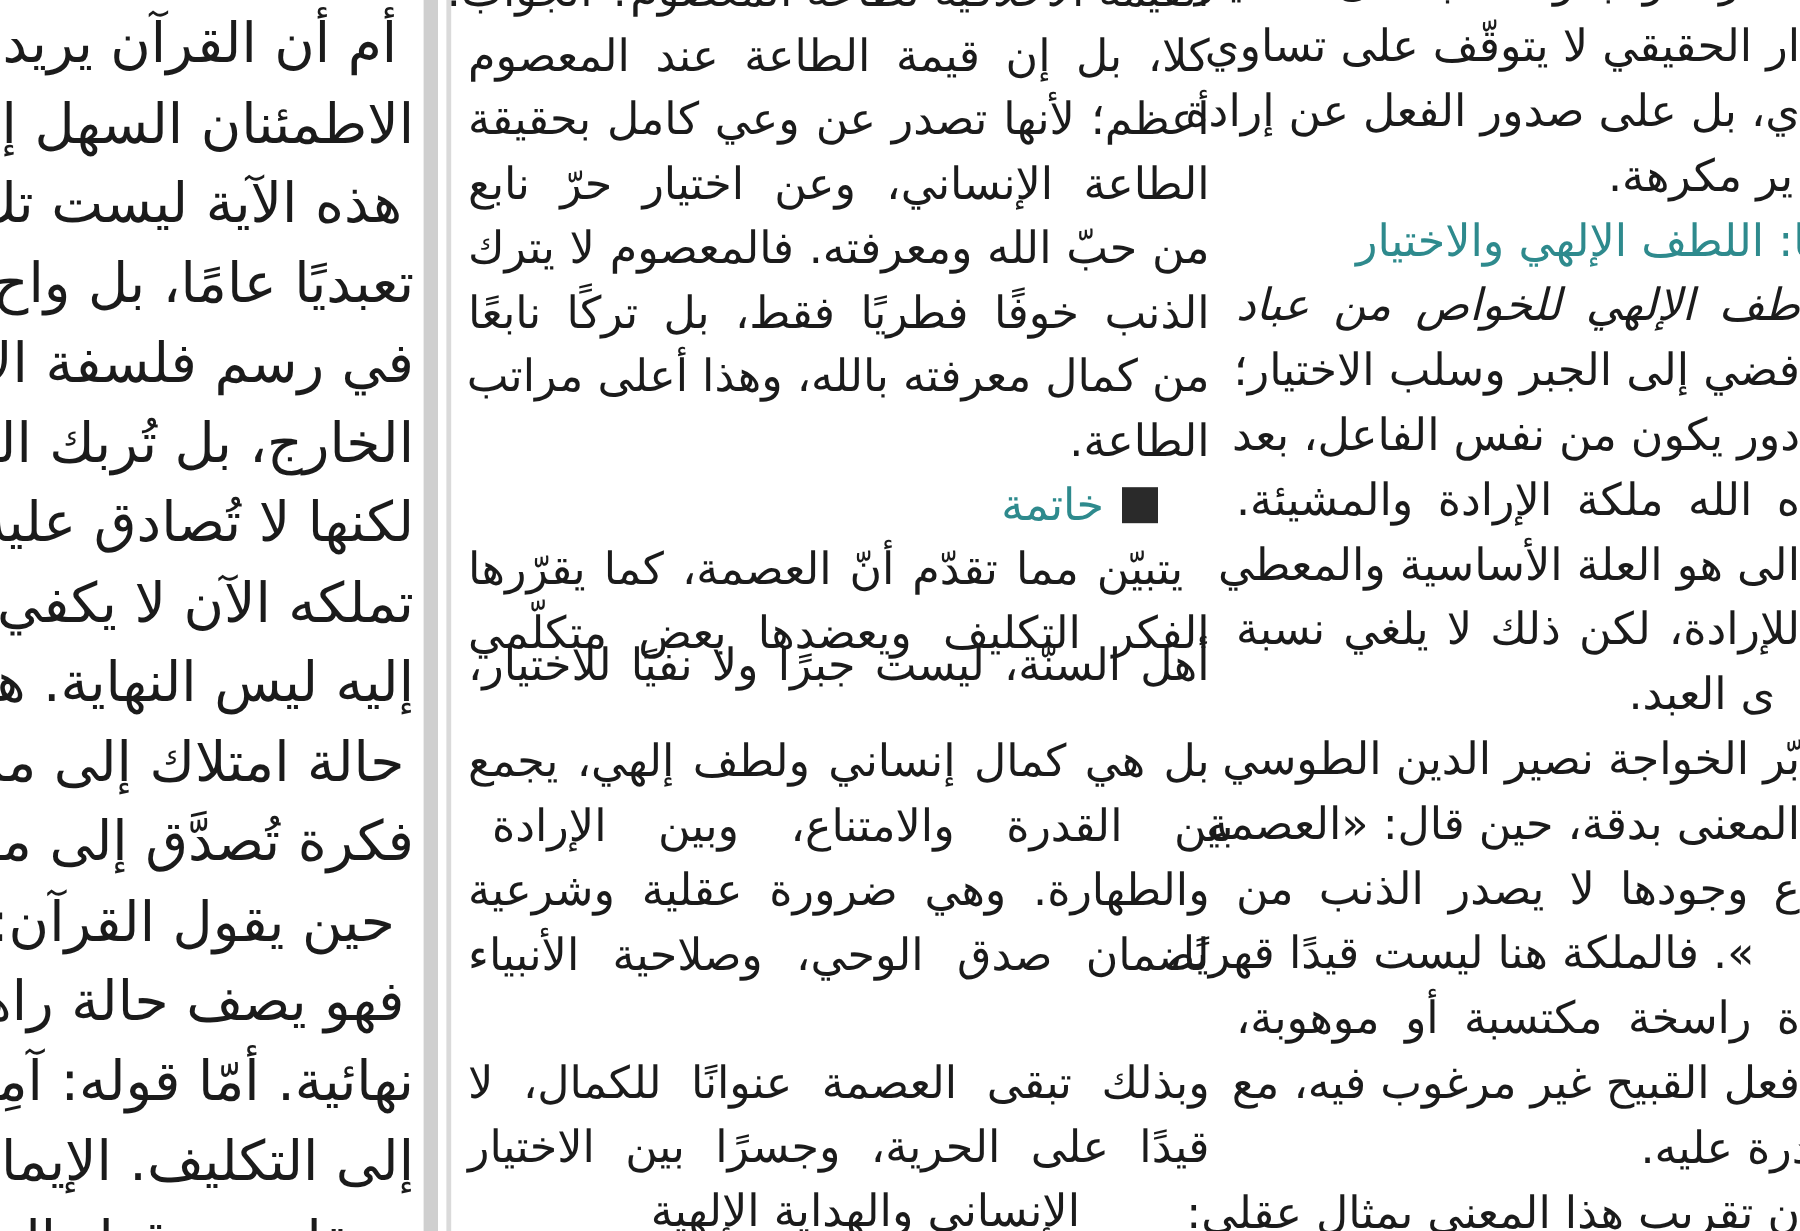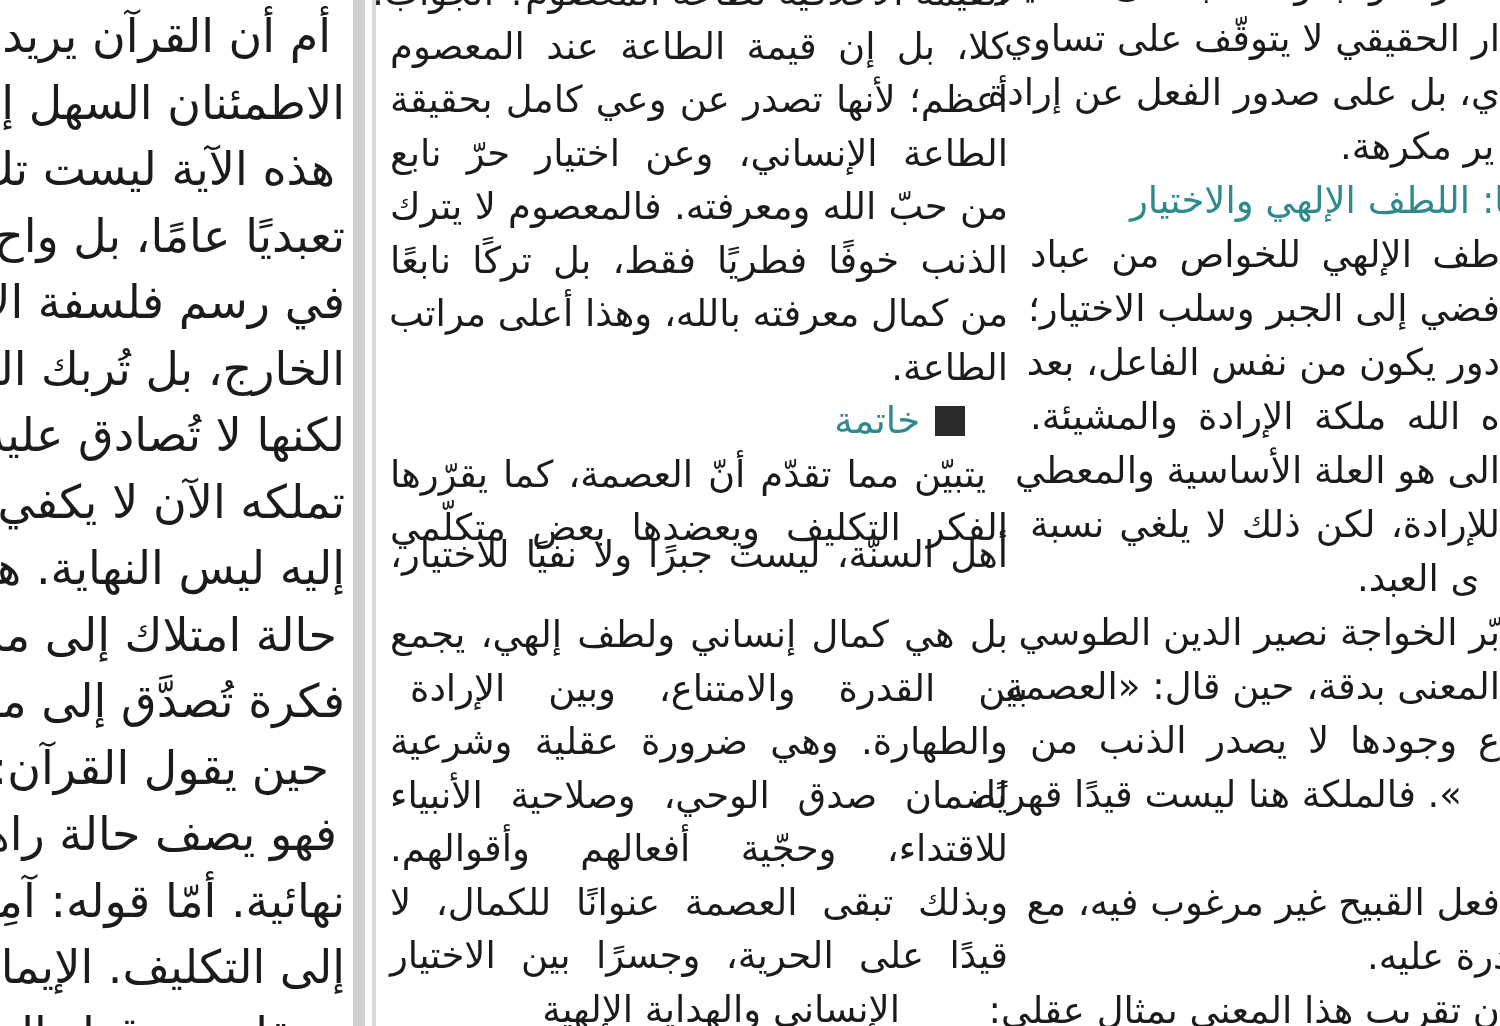--- a/index.html
+++ b/index.html
@@ -103,39 +103,39 @@
       <div class="line justify" style="top: 289px; font-size: 37px; line-height: 50px; left: 390px; width: 618px;">من كمال معرفته بالله، وهذا أعلى مراتب</div>
       <div class="line end" style="top: 342.5px; font-size: 37px; line-height: 50px; left: 390px; width: 618px;">الطاعة.</div>
       <div class="line end teal" style="top: 396px; font-size: 37px; line-height: 50px; left: 390px; width: 618px; padding-right: 43px;"><span class="sq"></span>خاتمة</div>
       <div class="line justify" style="top: 449.5px; font-size: 37px; line-height: 50px; left: 390px; width: 618px; padding-right: 22px;">يتبيّن مما تقدّم أنّ العصمة، كما يقرّرها</div>
       <div class="line justify" style="top: 503px; font-size: 37px; line-height: 50px; left: 390px; width: 618px;">الفكر التكليف ويعضدها بعض متكلّمي</div>
       <div class="line justify" style="top: 530px; font-size: 37px; line-height: 50px; left: 390px; width: 618px;">أهل السنّة، ليست جبرًا ولا نفيًا للاختيار،</div>
       <div class="line justify" style="top: 610px; font-size: 37px; line-height: 50px; left: 390px; width: 618px;">بل هي كمال إنساني ولطف إلهي، يجمع</div>
       <div class="line justify" style="top: 663.5px; font-size: 37px; line-height: 50px; left: 390px; width: 618px; margin-left: 20px;">بين القدرة والامتناع، وبين الإرادة</div>
       <div class="line justify" style="top: 717px; font-size: 37px; line-height: 50px; left: 390px; width: 618px;">والطهارة. وهي ضرورة عقلية وشرعية</div>
       <div class="line justify" style="top: 770.5px; font-size: 37px; line-height: 50px; left: 390px; width: 618px;">لضمان صدق الوحي، وصلاحية الأنبياء</div>
-      <div class="line justify" style="top: 824px; font-size: 37px; line-height: 50px; left: 390px; width: 618px;">للاقتداء، وحجّية أفعالهم وأقوالهم.</div>
       <div class="line justify" style="top: 877.5px; font-size: 37px; line-height: 50px; left: 390px; width: 618px;">وبذلك تبقى العصمة عنوانًا للكمال، لا</div>
       <div class="line justify" style="top: 931px; font-size: 37px; line-height: 50px; left: 390px; width: 618px;">قيدًا على الحرية، وجسرًا بين الاختيار</div>
       <div class="line end" style="top: 984.5px; font-size: 37px; line-height: 50px; left: 390px; width: 618px; padding-right: 108px;">الإنساني والهداية الإلهية</div>
     </div>
   <div class="column">
       <div class="line justify" style="top: -40px; font-size: 37px; line-height: 50px; left: 1030px; width: 470px;">مدار الثواب والعقاب على الاختيار</div>
       <div class="line justify" style="top: 14px; font-size: 37px; line-height: 50px; left: 1030px; width: 470px;">ار الحقيقي لا يتوقّف على تساوي</div>
       <div class="line justify" style="top: 68px; font-size: 37px; line-height: 50px; left: 1030px; width: 470px;">ي، بل على صدور الفعل عن إرادة</div>
       <div class="line tail" style="top: 122px; font-size: 37px; line-height: 50px; left: 1340px;">ير مكرهة.</div>
       <div class="line tail teal" style="top: 176px; font-size: 37px; line-height: 50px; left: 1130px;">عًا: اللطف الإلهي والاختيار</div>
-      <div class="line justify" style="top: 230px; font-size: 37px; line-height: 50px; left: 1030px; width: 470px;">طف الإلهي للخواص من عباد</div>
+      <div class="line justify" style="top: 230px; font-size: 37px; line-height: 50px; left: 1030px; width: 470px; font-style: italic;">طف الإلهي للخواص من عباد</div>
       <div class="line justify" style="top: 284px; font-size: 37px; line-height: 50px; left: 1030px; width: 470px;">فضي إلى الجبر وسلب الاختيار؛</div>
       <div class="line justify" style="top: 338px; font-size: 37px; line-height: 50px; left: 1030px; width: 470px;">دور يكون من نفس الفاعل، بعد</div>
       <div class="line justify" style="top: 392px; font-size: 37px; line-height: 50px; left: 1030px; width: 470px;">ه الله ملكة الإرادة والمشيئة.</div>
       <div class="line justify" style="top: 446px; font-size: 37px; line-height: 50px; left: 1030px; width: 470px;">الى هو العلة الأساسية والمعطي</div>
       <div class="line justify" style="top: 500px; font-size: 37px; line-height: 50px; left: 1030px; width: 470px;">للإرادة، لكن ذلك لا يلغي نسبة</div>
       <div class="line tail" style="top: 554px; font-size: 37px; line-height: 50px; left: 1357px;">ى العبد.</div>
       <div class="line justify" style="top: 608px; font-size: 37px; line-height: 50px; left: 1030px; width: 470px;">بّر الخواجة نصير الدين الطوسي</div>
       <div class="line justify" style="top: 662px; font-size: 37px; line-height: 50px; left: 1030px; width: 470px;">المعنى بدقة، حين قال: «العصمة</div>
       <div class="line justify" style="top: 716px; font-size: 37px; line-height: 50px; left: 1030px; width: 470px;">ع وجودها لا يصدر الذنب من</div>
       <div class="line justify" style="top: 770px; font-size: 37px; line-height: 50px; left: 1030px; width: 432px;">». فالملكة هنا ليست قيدًا قهريًا،</div>
+      <div class="line justify" style="top: 824px; font-size: 37px; line-height: 50px; left: 1030px; width: 470px;">ة راسخة مكتسبة أو موهوبة،</div>
       <div class="line justify" style="top: 878px; font-size: 37px; line-height: 50px; left: 1030px; width: 470px;">فعل القبيح غير مرغوب فيه، مع</div>
       <div class="line tail" style="top: 932px; font-size: 37px; line-height: 50px; left: 1367px;">درة عليه.</div>
       <div class="line justify" style="top: 986px; font-size: 37px; line-height: 50px; left: 1030px; width: 470px;">ن تقريب هذا المعنى بمثال عقلي:</div>
     </div>
 </div>
 
 </body></html>

